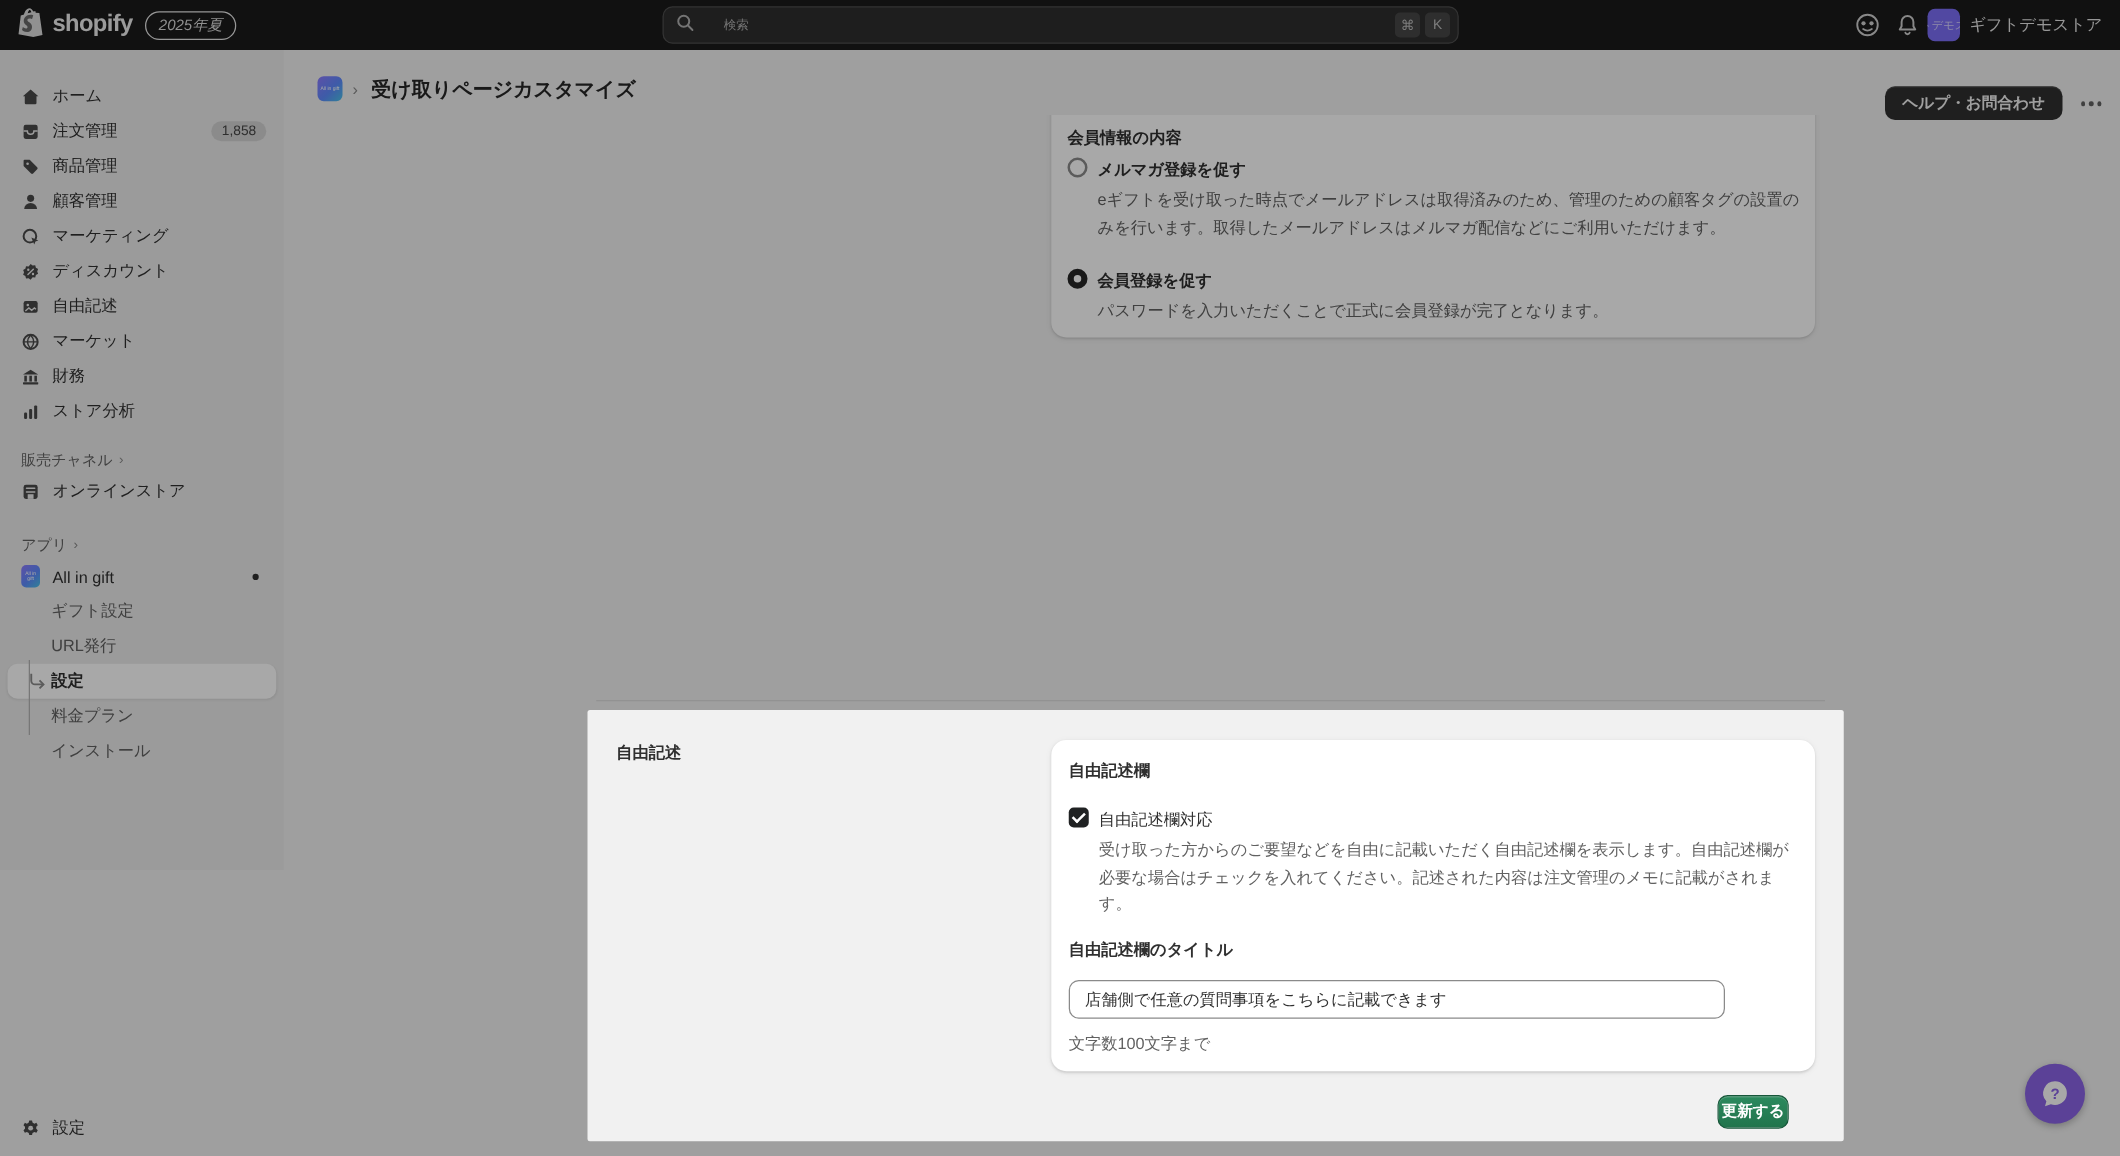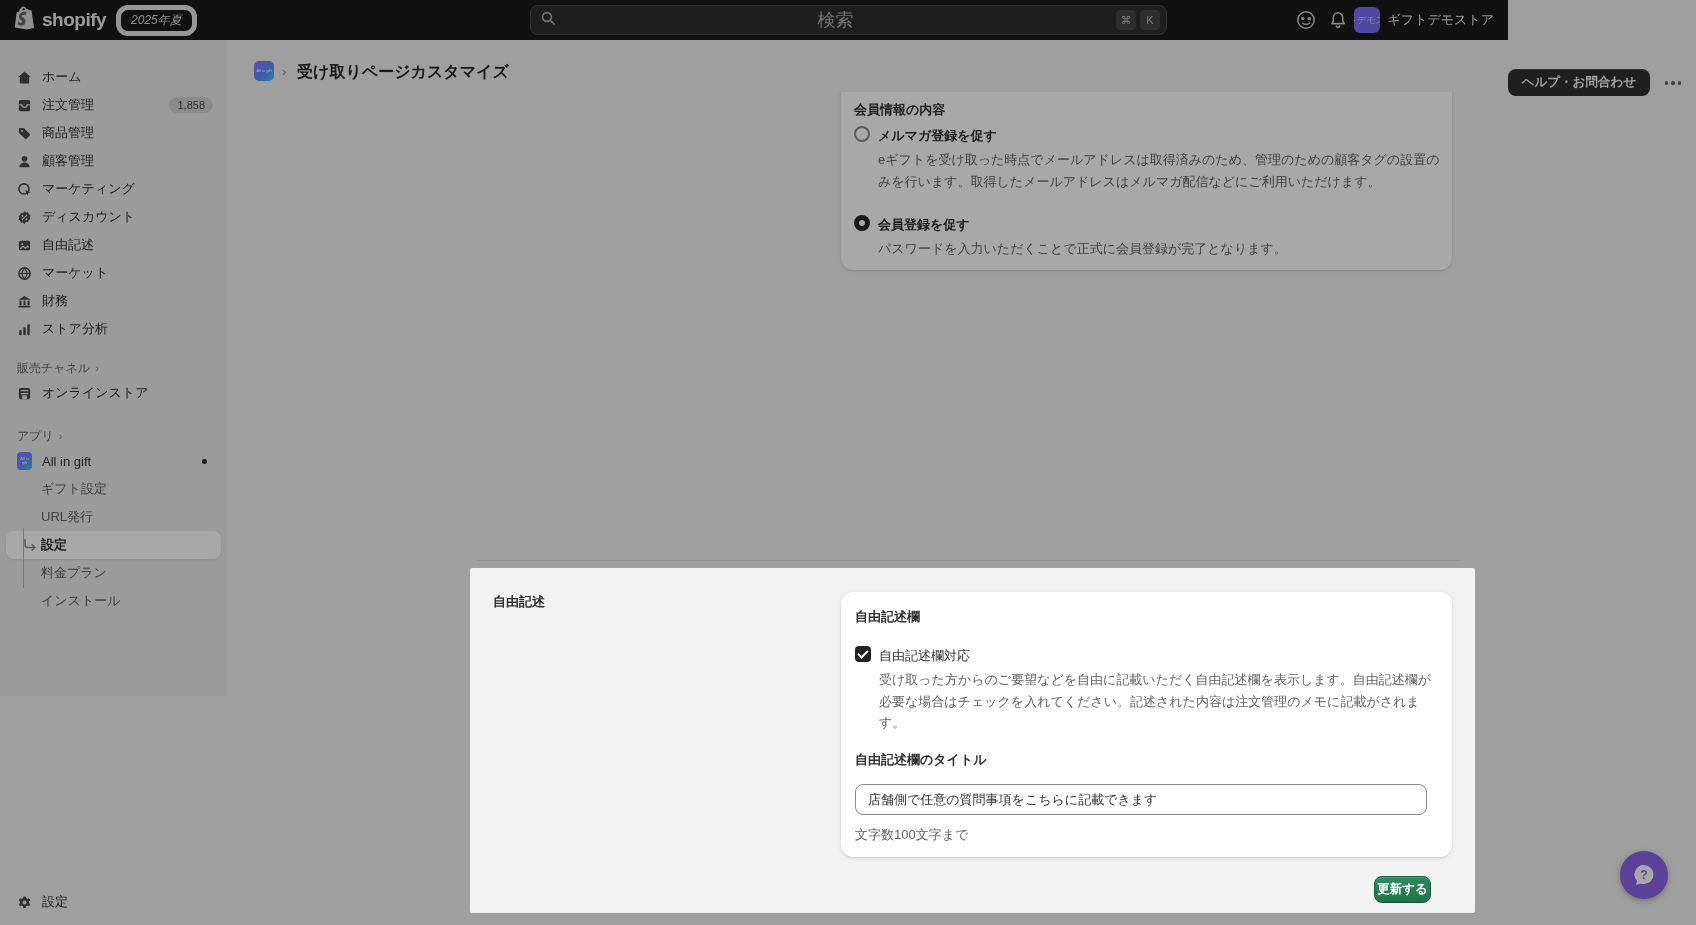--- a/index.html
+++ b/index.html
@@ -1,29 +1,29 @@
 <!DOCTYPE html>
 <html><head>
 <meta charset="utf-8">
 <style>
   * { margin:0; padding:0; box-sizing:border-box; }
   html,body { width:1696px; height:925px; }
   body { position:relative; overflow:hidden; background:#f1f1f1;
          font-family:"Liberation Sans","DejaVu Sans",sans-serif; color:#303030; }
 
   
-  .topbar { position:absolute; left:0; top:0; width:1508px; height:40px; background:#1a1a1a;
+  .topbar { position:absolute; left:0; top:0; width:1696px; height:40px; background:#1a1a1a;
             display:flex; align-items:center; z-index:5; }
   .logo-wrap { display:flex; align-items:center; gap:6px; margin-left:14px; }
   .logo-word { color:#ececec; font-weight:bold; font-size:19px; letter-spacing:-0.5px; }
-  .edition-badge { margin-left:10px; border:5px solid #e5e5e5; color:#d9d9d9; border-radius:12px;
+  .edition-badge { margin-left:10px; border:1px solid #e5e5e5; color:#d9d9d9; border-radius:12px;
                    font-size:12px; font-style:italic; padding:2px 10px; }
   .search-box { position:absolute; left:530px; top:5px; width:637px; height:30px; background:#2e2e2e;
                 border:1px solid #4f4f4f; border-radius:8px; display:flex; align-items:center; padding:0 6px 0 10px; }
-  .search-box .ph { color:#b0b0b0; font-size:18px; margin-left:4px; flex:1;text-align:center; }
+  .search-box .ph { color:#b0b0b0; font-size:10px; margin-left:24px; flex:1; }
   .keycap { width:20px; height:20px; border-radius:4px; background:#474747; color:#bdbdbd; font-size:11px;
             display:flex; align-items:center; justify-content:center; margin-left:4px; }
   .top-right { position:absolute; right:0; top:0; height:40px; display:flex; align-items:center; gap:0; }
   .top-icon-btn { width:32px; height:32px; display:flex; align-items:center; justify-content:center; }
   .avatar { width:26px; height:26px; border-radius:6px; background:#7b6ef6; overflow:hidden;
             display:flex; align-items:center; justify-content:center; color:#d9d4ff; font-size:9px; white-space:nowrap; }
   .store-name { color:#e6e6e6; font-size:13px; margin:0 14px 0 8px; font-weight:500; }
 
   
   .sidebar { position:absolute; left:0; top:40px; width:227px; height:656px; background:#ebebeb; z-index:4; }
@@ -333,21 +333,21 @@
 
   <div class="card card3">
     <div class="blk-label" style="left:14px; top:16px;">自由記述欄</div>
 
     <span class="checkbox checked" style="left:14px; top:54px;"></span>
     <div class="chk-label" style="left:38px; top:55px;">自由記述欄対応</div>
 
     <div class="body-text" style="left:38px; top:77px; width:558px;">受け取った方からのご要望などを自由に記載いただく自由記述欄を表示します。自由記述欄が必要な場合はチェックを入れてください。記述された内容は注文管理のメモに記載がされます。</div>
 
     <div class="blk-label" style="left:14px; top:159px;">自由記述欄のタイトル</div>
-    <input class="text-input" style="left: 14px; top: 192px; width: 572px;" value="店舗側で任意の質問事項をこちらに記載できます">
+    <input class="text-input" style="left: 14px; top: 192px; width: 525px;" value="店舗側で任意の質問事項をこちらに記載できます">
     <div class="body-text" style="left:14px; top:232px;">文字数100文字まで</div>
   </div>
 
   <button class="update-btn">更新する</button>
 </div>
 
 <div class="chat-bubble">
   <svg width="26" height="26" viewBox="0 0 26 26">
       <path d="M13 3a9.5 9.5 0 0 1 9.5 9.5A9.5 9.5 0 0 1 13 22c-1.2 0-2.3-.2-3.3-.6L5 23l1.1-4A9.5 9.5 0 0 1 13 3z" fill="#fff"></path>
       <text x="13" y="17" text-anchor="middle" font-size="12" font-weight="bold" fill="#8a63e6">?</text>

